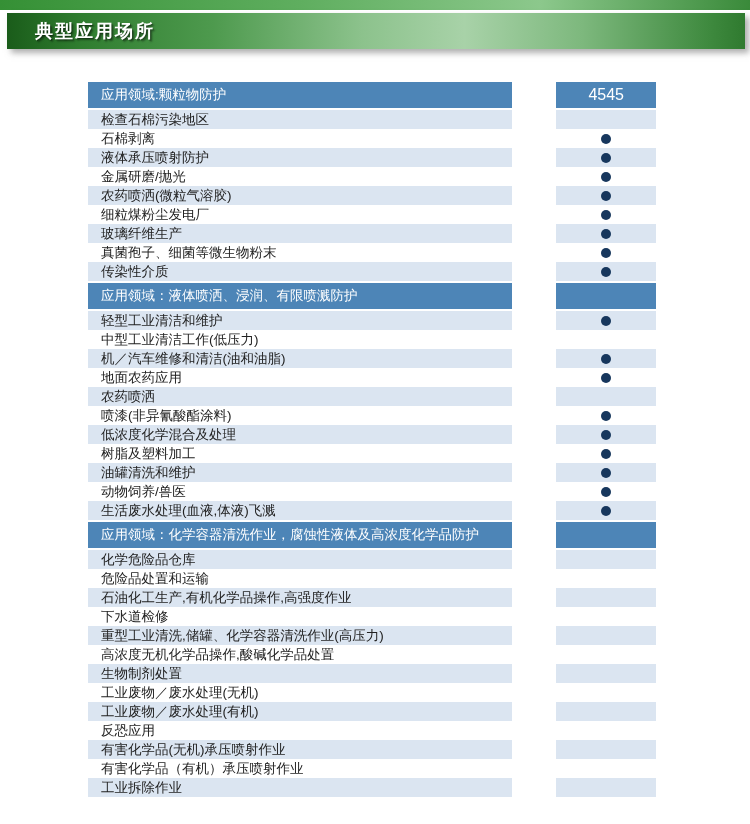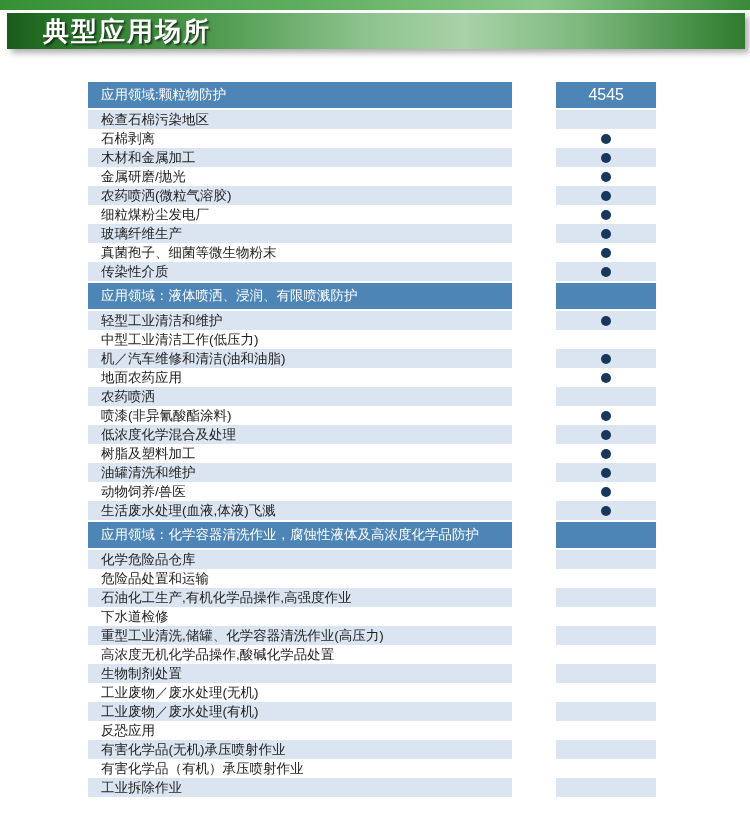--- a/index.html
+++ b/index.html
@@ -25,21 +25,21 @@
     position:absolute;left:0;top:0;width:750px;height:10px;
     background:linear-gradient(90deg,#359035 0%,#5fae5f 40%,#8cc88c 72%,#3a8a3a 100%);
   }
   .banner-main{
     position:absolute;left:7px;top:13px;width:738px;height:36px;
     background:linear-gradient(90deg,var(--banner-green-dark) 0%,#2f7d2f 10%,var(--banner-green-mid) 28%,#8cc28c 48%,var(--banner-green-light) 62%,#7db87d 78%,#3f8a3f 95%,#2f7a2f 100%);
     box-shadow:4px 4px 6px rgba(110,110,110,0.55);
     display:flex;align-items:center;
   }
   .banner-title{
-    padding-left:36px;color:#ffffff;font-size:26px;font-weight:bold;
+    padding-left:28px;color:#ffffff;font-size:18px;font-weight:bold;
     letter-spacing:2px;
     text-shadow:2px 2px 2px rgba(0,0,0,0.45), 1px 1px 0 rgba(0,0,0,0.3);
   }
   
   .apps-table{position:absolute;left:88px;top:82px;width:568px;}
   .row{display:flex;width:100%;}
   .cell{display:flex;align-items:center;}
   .cell.main{width:475px;padding-left:13px;}
   .col-gap{width:5px;background:transparent;}
   .cell.prod{width:112px;justify-content:center;margin-left:40px;}
@@ -81,21 +81,21 @@
       <div class="cell prod"></div>
     </div>
     <div class="row data-row">
       <div class="cell main">石棉剥离</div>
       <div class="col-gap"></div>
       <div class="cell prod">
         <div class="dot"></div>
       </div>
     </div>
     <div class="row data-row alt">
-      <div class="cell main">木材和金属加工</div>
+      <div class="cell main">液体承压喷射防护</div>
       <div class="col-gap"></div>
       <div class="cell prod">
         <div class="dot"></div>
       </div>
     </div>
     <div class="row data-row">
       <div class="cell main">金属研磨/抛光</div>
       <div class="col-gap"></div>
       <div class="cell prod">
         <div class="dot"></div>

